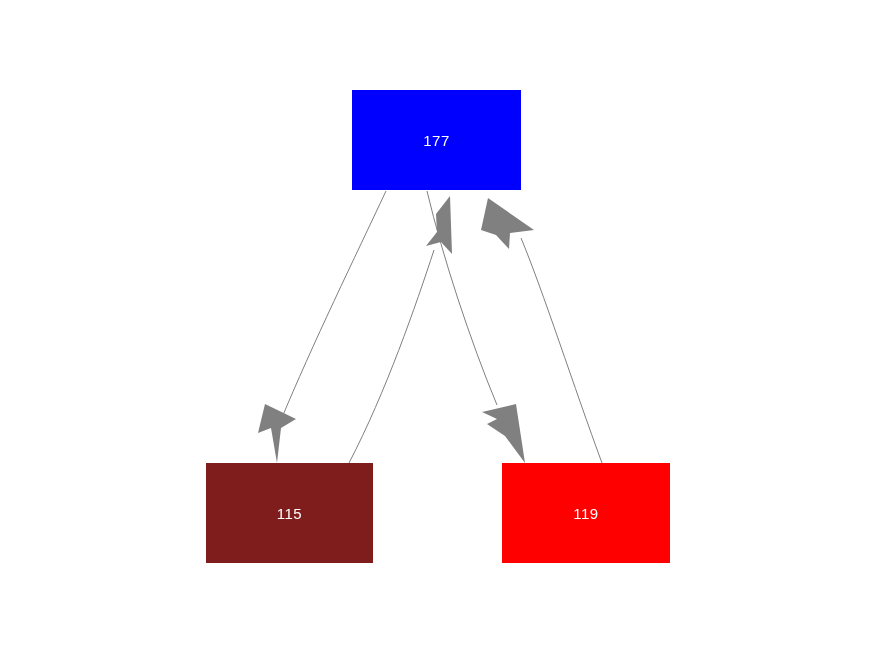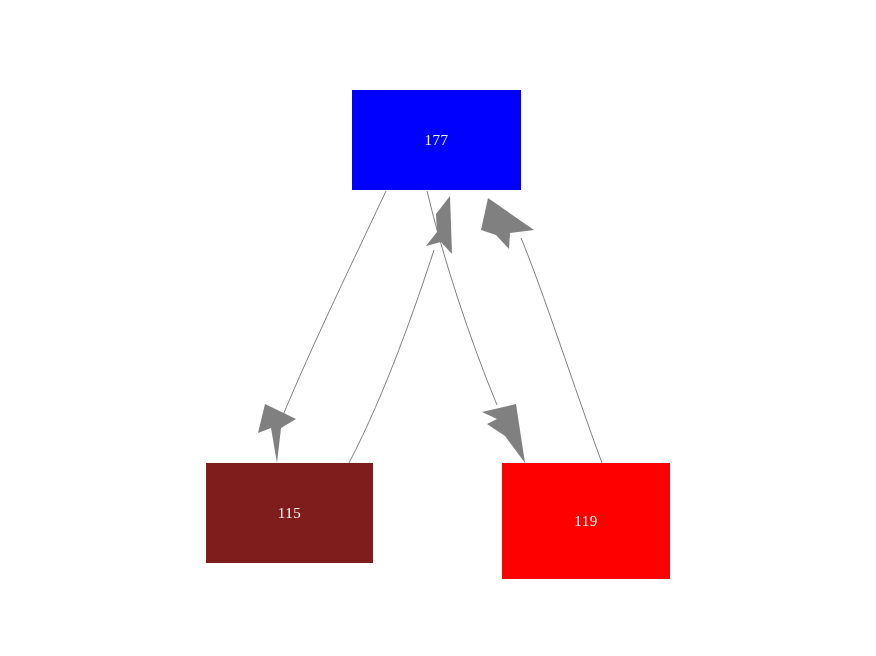--- a/index.html
+++ b/index.html
@@ -26,21 +26,21 @@
   }
   .graph-node {
     position: absolute;
     display: flex;
     align-items: center;
     justify-content: center;
     color: #ffffff;
     font-size: 15px;
     line-height: 1;
     letter-spacing: 0.5px;
-    font-family: Liberation Serif, serif;
+    font-family: Liberation Sans, sans-serif;
     box-sizing: border-box;
   }
   .node-label {
     pointer-events: none;
     user-select: none;
   }
   .edge-path {
     fill: none;
     stroke-width: 1;
   }
@@ -77,17 +77,17 @@
   </svg>
 
   <div class="graph-node" style="left:352px; top:90px; width:169px; height:100px; background:#0000ff;">
     <span class="node-label">177</span>
   </div>
 
   <div class="graph-node" style="left:206px; top:463px; width:167px; height:100px; background:#7f1d1d;">
     <span class="node-label">115</span>
   </div>
 
-  <div class="graph-node" style="left:502px; top:463px; width:168px; height:116px; background:#ff0000;">
+  <div class="graph-node" style="left:502px; top:463px; width:168px; height:100px; background:#ff0000;">
     <span class="node-label">119</span>
   </div>
 
 </div>
 
 </body></html>

